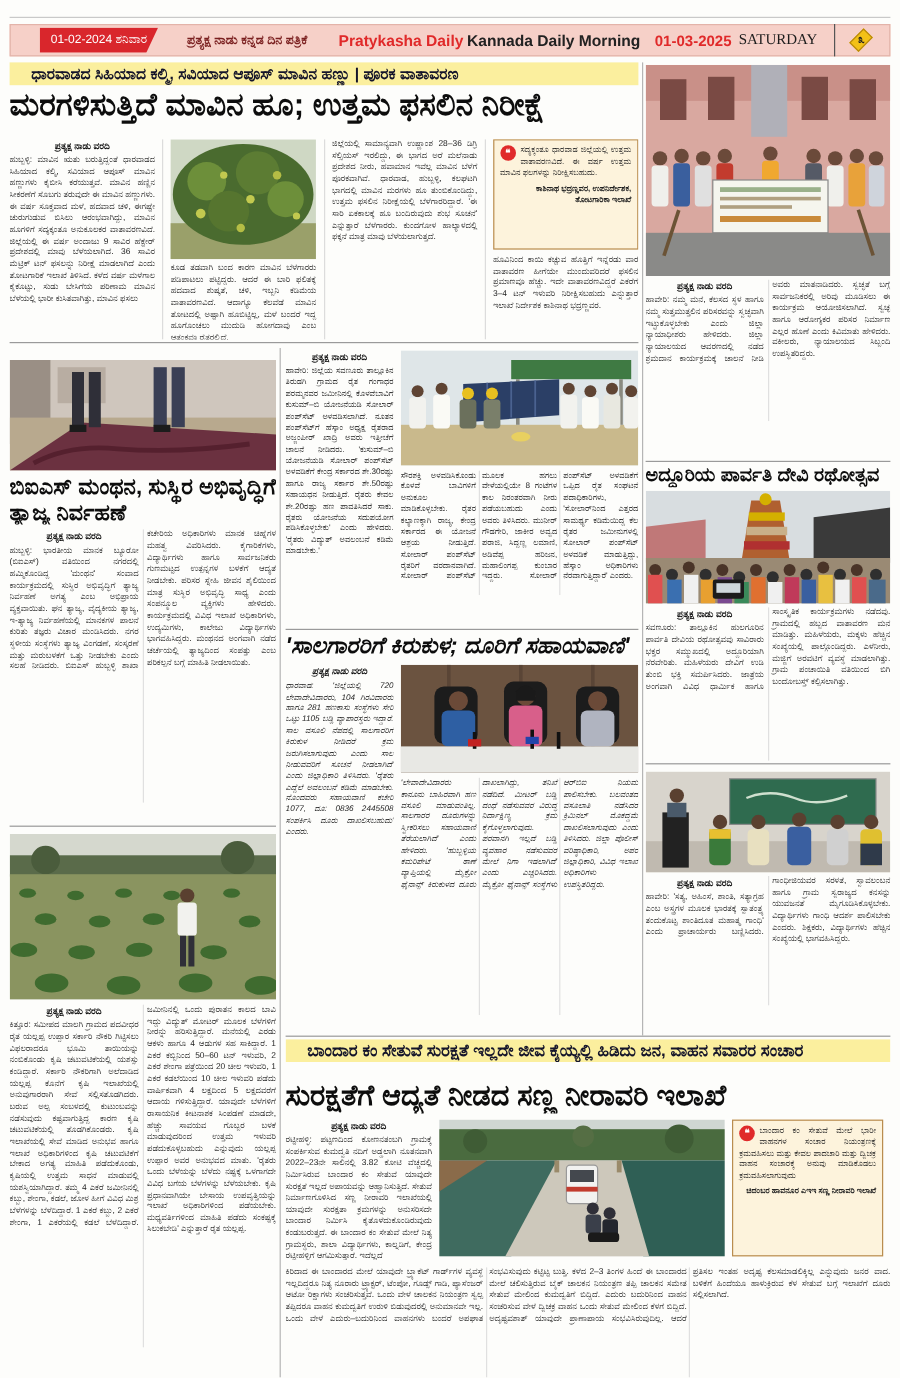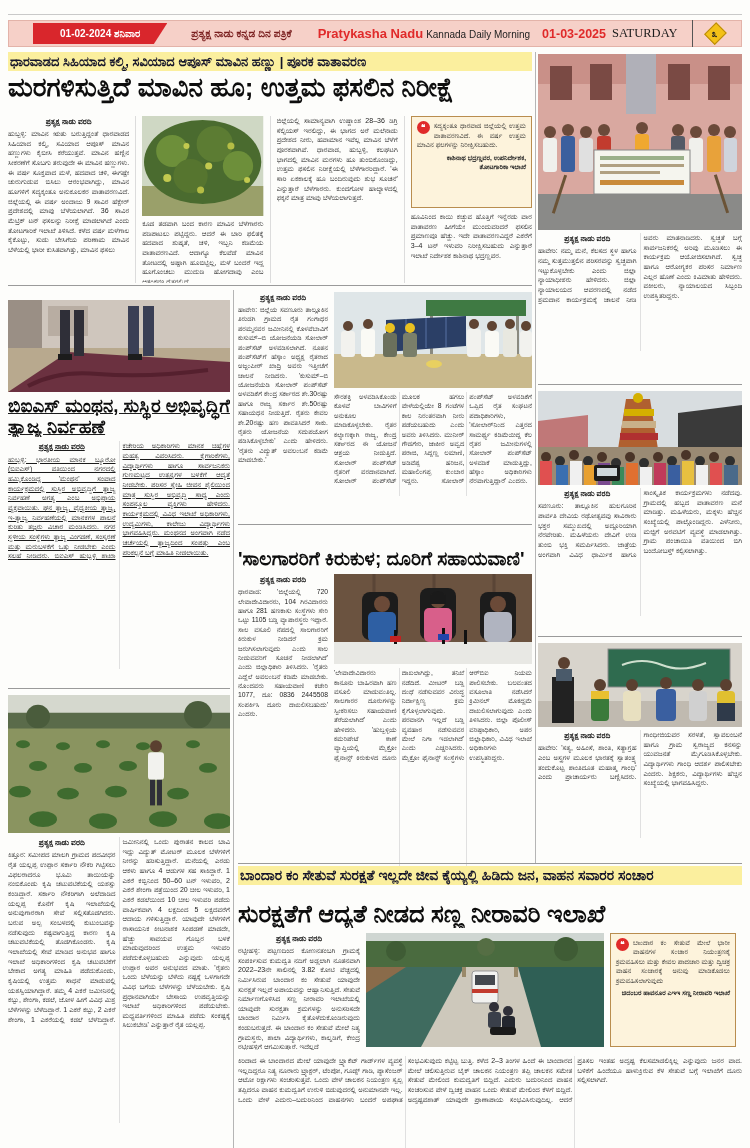--- a/index.html
+++ b/index.html
@@ -2,31 +2,31 @@
 <html><head>
 <meta charset="utf-8">
 <style>
   html,body{margin:0;padding:0;}
   body{width:750px;height:1148px;position:relative;background:#fdfdfb;font-family:"Liberation Sans",sans-serif;color:#1c1c1c;overflow:hidden;}
   .abs{position:absolute;}
   .hr{position:absolute;height:1px;background:#9a9a9a;}
   .vr{position:absolute;width:1px;background:#9a9a9a;}
   
   #masthead{left:8px;top:20px;width:734px;height:27px;background:#f6d0c8;display:flex;align-items:center;border:1px solid #e3b3a9;box-sizing:border-box;}
-  .badge{margin-left:24px;width:160px;height:21px;background:#d9262c;color:#fff;font-weight:bold;font-size:10px;display:flex;align-items:center;justify-content:center;clip-path:polygon(0 0,100% 0,90% 100%,0 100%);}
+  .badge{margin-left:24px;width:160px;height:21px;background:#d9262c;color:#fff;font-weight:normal;font-size:10px;display:flex;align-items:center;justify-content:center;clip-path:polygon(0 0,100% 0,90% 100%,0 100%);}
   .kn-title{color:#7a1f1f;font-weight:bold;font-size:10.5px;margin-left:24px;white-space:nowrap;}
   .en-title{margin-left:26px;color:#e02a2a;font-weight:bold;font-size:13px;white-space:nowrap;}
-  .en-sub{color:#222;font-weight:normal;font-size:10px;margin-left:3px;}
+  .en-sub{color:#222;font-weight:bold;font-size:13px;margin-left:3px;}
   .m-date{margin-left:12px;color:#e02a2a;font-weight:bold;font-size:12.5px;white-space:nowrap;}
   .m-day{margin-left:6px;color:#1c1c1c;font-size:12.5px;font-family:"Liberation Serif",serif;white-space:nowrap;}
   .m-sep{width:1px;height:27px;background:#555;margin-left:14px;}
   .diamond{width:15px;height:15px;background:#f3c117;border:1px solid #b8890d;transform:rotate(45deg);margin:0 18px 0 16px;display:flex;align-items:center;justify-content:center;}
   .diamond span{transform:rotate(-45deg);font-size:10px;font-weight:bold;color:#222;}
   
-  .strap{background:#fbef9e;font-weight:bold;color:#14142a;padding:0 2px;overflow:hidden;white-space:nowrap;box-sizing:border-box;}
+  .strap{background:#fbef9e;font-weight:bold;color:#14142a;padding:0 18px;overflow:hidden;white-space:nowrap;box-sizing:border-box;}
   .headline{font-weight:bold;color:#0d0d0d;overflow:hidden;line-height:1.12;}
   .byline{font-weight:bold;text-align:center;font-size:7.5px;color:#111;margin:1px 0 2px;}
   .bt{font-size:7px;line-height:1.38;text-align:justify;color:#1d1d1d;overflow:hidden;}
   .c2{column-count:2;column-gap:7px;column-rule:1px solid #e0e0e0;}
   .c3{column-count:3;column-gap:5px;column-rule:1px solid #e0e0e0;font-size:6.8px;}
   .lcolwrap{display:flex;}
   .lcol{flex:1;min-width:0;}
   .lcol + .lcol{border-left:1px solid #dcdcdc;padding-left:6px;margin-left:6px;}
   .qbox{background:#fdf3dc;border:1px solid #b98d4f;padding:4px 5px;font-size:6.8px;line-height:1.4;text-align:justify;color:#222;box-sizing:border-box;}
   .qmark{width:13px;height:13px;background:#e02a2a;border-radius:50%;color:#fff;float:left;text-align:center;font-weight:bold;margin:0 4px 1px 0;font-size:8px;line-height:13px;}
@@ -35,21 +35,21 @@
   .photo svg{display:block;width:100%;height:100%;}
 </style>
 </head>
 <body>
 
 <div class="hr" style="left:8px;top:14px;width:734px;background:#c9c9c9;"></div>
 
 <div id="masthead" class="abs">
   <div class="badge">01-02-2024 ಶನಿವಾರ</div>
   <div class="kn-title">ಪ್ರತ್ಯಕ್ಷ ನಾಡು ಕನ್ನಡ ದಿನ ಪತ್ರಿಕೆ</div>
-  <div class="en-title"><span>Pratykasha Nadu</span><span class="en-sub">Kannada Daily Morning</span></div>
+  <div class="en-title"><span>Pratykasha Daily</span><span class="en-sub">Kannada Daily Morning</span></div>
   <div class="m-date">01-03-2025</div>
   <div class="m-day">SATURDAY</div>
   <div style="flex:1"></div>
   <div class="m-sep"></div>
   <div class="diamond">
       <span>೩</span>
     </div>
 </div>
 
 <div class="abs strap" style="left:8px;top:52px;width:524px;height:19px;font-size:13px;line-height:19px;">ಧಾರವಾಡದ ಸಿಹಿಯಾದ ಕಲ್ಮಿ, ಸವಿಯಾದ ಆಪೂಸ್ ಮಾವಿನ ಹಣ್ಣು | ಪೂರಕ ವಾತಾವರಣ</div>
@@ -86,21 +86,21 @@
     <div class="qbox" style="height:92px;overflow:hidden;margin-bottom:4px;">
       <span class="qmark">❝</span>
       <span>ಸದ್ಯಕ್ಕಂತೂ ಧಾರವಾಡ ಜಿಲ್ಲೆಯಲ್ಲಿ ಉತ್ತಮ ವಾತಾವರಣವಿದೆ. ಈ ವರ್ಷ ಉತ್ತಮ ಮಾವಿನ ಫಲಗಳನ್ನು ನಿರೀಕ್ಷಿಸಬಹುದು.</span>
       <div class="qattr">ಕಾಶಿನಾಥ ಭದ್ರಣ್ಣವರ, ಉಪನಿರ್ದೇಶಕ, ತೋಟಗಾರಿಕಾ ಇಲಾಖೆ</div>
     </div>
     <div class="bt">ಹೂವಿನಿಂದ ಕಾಯಿ ಕಚ್ಚುವ ಹೊತ್ತಿಗೆ ಇನ್ನೆರಡು ವಾರ ವಾತಾವರಣ ಹೀಗೆಯೇ ಮುಂದುವರಿದರೆ ಫಸಲಿನ ಪ್ರಮಾಣವೂ ಹೆಚ್ಚು. ಇದೇ ವಾತಾವರಣವಿದ್ದರೆ ಎಕರೆಗೆ 3–4 ಟನ್ ಇಳುವರಿ ನಿರೀಕ್ಷಿಸಬಹುದು ಎನ್ನುತ್ತಾರೆ ಇಲಾಖೆ ನಿರ್ದೇಶಕ ಕಾಶಿನಾಥ ಭದ್ರಣ್ಣವರ.</div>
   </div>
 </div>
 <div class="hr" style="left:8px;top:285px;width:524px;"></div>
 
-<div class="abs" style="left:8px;top:300px;width:222px;height:386px;overflow:hidden;text-decoration:underline;">
+<div class="abs" style="left:8px;top:300px;width:222px;height:386px;overflow:hidden;">
   <div class="photo" style="height:92px;">
     <svg viewBox="0 0 222 92" preserveAspectRatio="none">
       <rect width="222" height="92" fill="#cfc6bd"></rect>
       <rect x="0" y="0" width="34" height="70" fill="#9a8f85"></rect>
       <rect x="40" y="6" width="40" height="30" fill="#b8ada2"></rect>
       <rect y="48" width="222" height="44" fill="#b8a98e"></rect>
       <path d="M0 92 L60 52 L222 62 L222 92 Z" fill="#6b3140"></path>
       <path d="M20 86 Q50 70 90 74 Q140 78 200 70" stroke="#55202e" stroke-width="4" fill="none"></path>
       <rect x="52" y="10" width="10" height="46" fill="#2f2f38"></rect>
         <rect x="66" y="10" width="10" height="46" fill="#2f2f38"></rect>
@@ -197,21 +197,21 @@
           </g>
           <ellipse cx="100" cy="72" rx="8" ry="4" fill="#e8d060"></ellipse>
         </svg>
       </div>
       <div class="bt c3" style="margin-top:4px;height:104px;">ಸೌರಶಕ್ತಿ ಅಳವಡಿಸಿಕೊಂಡು ಕೊಳವೆ ಬಾವಿಗಳಿಗೆ ಅನುಕೂಲ ಮಾಡಿಕೊಳ್ಳಬೇಕು. ರೈತರ ಕಲ್ಯಾಣಕ್ಕಾಗಿ ರಾಜ್ಯ, ಕೇಂದ್ರ ಸರ್ಕಾರದ ಈ ಯೋಜನೆ ಆಶ್ರಯ ನೀಡುತ್ತಿದೆ. ಸೋಲಾರ್ ಪಂಪ್‌ಸೆಟ್ ರೈತರಿಗೆ ವರದಾನವಾಗಿದೆ. ಸೋಲಾರ್ ಪಂಪ್‌ಸೆಟ್ ಮೂಲಕ ಹಗಲು ವೇಳೆಯಲ್ಲಿಯೇ 8 ಗಂಟೆಗಳ ಕಾಲ ನಿರಂತರವಾಗಿ ನೀರು ಪಡೆಯಬಹುದು ಎಂದು ಅವರು ತಿಳಿಸಿದರು. ಮುನೀರ್ ಗೌಡಗೇರಿ, ಜಾಕೀರ ಅವ್ವದ ಪರಾಜಿ, ಸಿದ್ದಣ್ಣ ಲಮಾಣಿ, ಅಡಿವೆಪ್ಪ ಹರಿಜನ, ಮಹಾಲಿಂಗಪ್ಪ ಕುಂಬಾರ ಇದ್ದರು. ಸೋಲಾರ್ ಪಂಪ್‌ಸೆಟ್ ಅಳವಡಿಕೆಗೆ ಒಪ್ಪಿದ ರೈತ ಸಂಘಟನೆ ಪದಾಧಿಕಾರಿಗಳು, 'ಸೋಲಾರ್‌ನಿಂದ ಎತ್ತರದ ಸಾಮರ್ಥ್ಯ ಕಡಿಮೆಯಿದ್ದ ಕೆಲ ರೈತರ ಜಮೀನುಗಳಲ್ಲಿ ಸೋಲಾರ್ ಪಂಪ್‌ಸೆಟ್ ಅಳವಡಿಕೆ ಮಾಡುತ್ತಿದ್ದು, ಹೆಸ್ಕಾಂ ಅಧಿಕಾರಿಗಳು ನೆರವಾಗುತ್ತಿದ್ದಾರೆ' ಎಂದರು.</div>
     </div>
   </div>
 </div>
 <div class="hr" style="left:238px;top:524px;width:294px;"></div>
 
-<div class="abs" style="left:238px;top:548px;width:294px;height:332px;overflow:hidden;">
+<div class="abs" style="left:238px;top:528px;width:294px;height:332px;overflow:hidden;font-style:italic;">
   <div class="headline" style="font-size:19px;">'ಸಾಲಗಾರರಿಗೆ ಕಿರುಕುಳ; ದೂರಿಗೆ ಸಹಾಯವಾಣಿ'</div>
   <div style="display:flex;gap:6px;margin-top:5px;">
     <div style="width:90px;flex:none;">
       <div class="byline">ಪ್ರತ್ಯಕ್ಷ ನಾಡು ವರದಿ</div>
       <div class="bt" style="font-size:6.8px;height:288px;">ಧಾರವಾಡ: 'ಜಿಲ್ಲೆಯಲ್ಲಿ 720 ಲೇವಾದೇವಿದಾರರು, 104 ಗಿರವಿದಾರರು ಹಾಗೂ 281 ಹಣಕಾಸು ಸಂಸ್ಥೆಗಳು ಸೇರಿ ಒಟ್ಟು 1105 ಬಡ್ಡಿ ವ್ಯಾಪಾರಸ್ಥರು ಇದ್ದಾರೆ. ಸಾಲ ವಸೂಲಿ ನೆಪದಲ್ಲಿ ಸಾಲಗಾರರಿಗೆ ಕಿರುಕುಳ ನೀಡಿದರೆ ಕ್ರಮ ಜರುಗಿಸಲಾಗುವುದು ಎಂದು ಸಾಲ ನೀಡುವವರಿಗೆ ಸೂಚನೆ ನೀಡಲಾಗಿದೆ' ಎಂದು ಜಿಲ್ಲಾಧಿಕಾರಿ ತಿಳಿಸಿದರು. 'ರೈತರು ಎದ್ದೆಲೆ ಅವಲಂಬನೆ ಕಡಿಮೆ ಮಾಡಬೇಕು. ನೊಂದವರು ಸಹಾಯವಾಣಿ ಕಚೇರಿ 1077, ದೂ: 0836 2445508 ಸಂಪರ್ಕಿಸಿ ದೂರು ದಾಖಲಿಸಬಹುದು' ಎಂದರು.</div>
     </div>
     <div style="width:198px;flex:none;">
       <div class="photo" style="height:90px;">
         <svg viewBox="0 0 198 90" preserveAspectRatio="none">
           <rect width="198" height="90" fill="#6b5340"></rect>
@@ -284,20 +284,21 @@
     </svg>
   </div>
   <div class="bt c2" style="margin-top:3px;height:118px;">
     <div class="byline">ಪ್ರತ್ಯಕ್ಷ ನಾಡು ವರದಿ</div>
     <span>ಹಾವೇರಿ: ನಮ್ಮ ಮನೆ, ಕೆಲಸದ ಸ್ಥಳ ಹಾಗೂ ನಮ್ಮ ಸುತ್ತಮುತ್ತಲಿನ ಪರಿಸರವನ್ನು ಸ್ವಚ್ಛವಾಗಿ ಇಟ್ಟುಕೊಳ್ಳಬೇಕು ಎಂದು ಜಿಲ್ಲಾ ನ್ಯಾಯಾಧೀಶರು ಹೇಳಿದರು. ಜಿಲ್ಲಾ ನ್ಯಾಯಾಲಯದ ಆವರಣದಲ್ಲಿ ನಡೆದ ಶ್ರಮದಾನ ಕಾರ್ಯಕ್ರಮಕ್ಕೆ ಚಾಲನೆ ನೀಡಿ ಅವರು ಮಾತನಾಡಿದರು. ಸ್ವಚ್ಛತೆ ಬಗ್ಗೆ ಸಾರ್ವಜನಿಕರಲ್ಲಿ ಅರಿವು ಮೂಡಿಸಲು ಈ ಕಾರ್ಯಕ್ರಮ ಆಯೋಜಿಸಲಾಗಿದೆ. ಸ್ವಚ್ಛ ಹಾಗೂ ಆರೋಗ್ಯಕರ ಪರಿಸರ ನಿರ್ಮಾಣ ಎಲ್ಲರ ಹೊಣೆ ಎಂದು ಕಿವಿಮಾತು ಹೇಳಿದರು. ವಕೀಲರು, ನ್ಯಾಯಾಲಯದ ಸಿಬ್ಬಂದಿ ಉಪಸ್ಥಿತರಿದ್ದರು.</span>
   </div>
 </div>
 <div class="hr" style="left:538px;top:384px;width:204px;"></div>
 
 <div class="abs" style="left:538px;top:388px;width:204px;height:246px;overflow:hidden;">
+  <div class="headline" style="font-size:16px;">ಅದ್ದೂರಿಯ ಪಾರ್ವತಿ ದೇವಿ ರಥೋತ್ಸವ</div>
   <div class="photo" style="height:94px;margin-top:3px;">
     <svg viewBox="0 0 204 94" preserveAspectRatio="none">
       <rect width="204" height="94" fill="#d8dde0"></rect>
       <polygon points="140,22 204,14 204,60 140,60" fill="#3a3a3a"></polygon>
       <polygon points="0,30 50,24 50,60 0,60" fill="#c07878"></polygon>
       <g>
         <polygon points="88,8 112,8 120,58 80,58" fill="#b06030"></polygon>
         <rect x="86" y="18" width="30" height="7" fill="#d4b000"></rect>
         <rect x="84" y="30" width="34" height="7" fill="#c9b089"></rect>
         <rect x="82" y="42" width="38" height="7" fill="#b03030"></rect>

